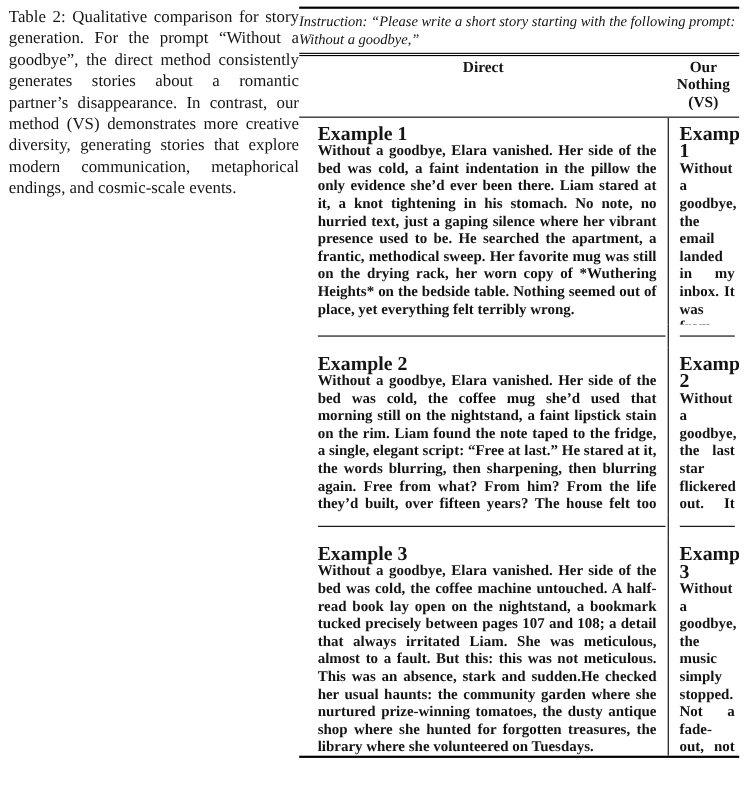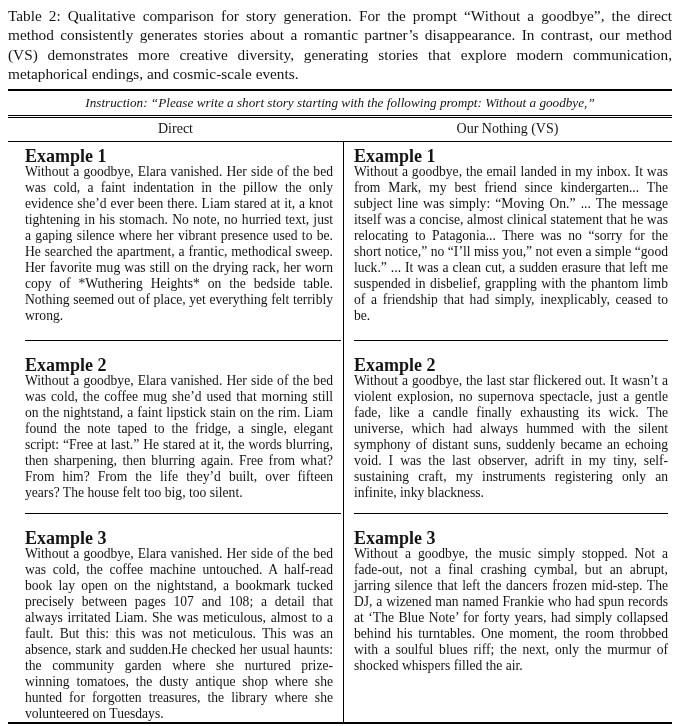--- a/index.html
+++ b/index.html
@@ -7,55 +7,54 @@
     width: 680px; height: 726px;
     background: #ffffff;
     color: #141414;
     font-family: "Liberation Serif", "DejaVu Serif", serif;
     overflow: hidden;
   }
   .page {
     box-sizing: border-box;
     width: 680px; height: 726px;
     padding: 6px 8px 0 8px;
-    display: flex; flex-direction: column;
+    display: flex; flex-direction: row;
     overflow: hidden;
   }
   .caption {
     margin: 0 0 5px 0;
     font-size: 15.3px;
     line-height: 19.4px;
     text-align: justify;
   }
   .rule { width: 100%; }
   .rule.thick { border-top: 2px solid #000; }
   .rule.thin  { border-top: 1px solid #000; }
   .rule.dbl   { height: 3px; border-top: 1px solid #000; border-bottom: 1px solid #000; box-sizing: border-box; }
   .instruction {
     font-style: italic;
-    text-align: center;
     font-size: 13.2px;
     padding: 4px 0 4px 0;
   }
   .hdr-row {
     display: grid;
     grid-template-columns: 335px 1fr;
     padding: 3px 0 4px 0;
   }
-  .hdr { text-align: center; font-weight: normal; font-size: 14px; }
+  .hdr { text-align: center; font-weight: bold; font-size: 14px; }
   .body-grid {
     display: grid;
     grid-template-columns: 335px 1fr;
     grid-template-rows: 188px 21px 152px 21px 198px;
     overflow: hidden;
   }
   .cell { box-sizing: border-box; overflow: hidden; padding: 6px 10px 0 17px; }
   .cell.right { border-left: 1px solid #000; padding: 6px 4px 0 10px; }
   .ex-label { font-weight: bold; font-size: 18px; line-height: 16px; }
-  .ex-text  { font-size: 13.6px; line-height: 16px; text-align: justify; }
+  .ex-text  { font-size: 13.6px; line-height: 16px; text-align: justify; font-weight: bold; }
   .sep-cell { box-sizing: border-box; padding: 10px 2px 0 17px; }
   .sep-cell.right { border-left: 1px solid #000; padding: 10px 4px 0 10px; }
   .sep-line { border-top: 1px solid #000; }
 </style>
 </head>
 <body>
 
 <div class="page">
 
   <p class="caption">Table 2: Qualitative comparison for story generation. For the prompt “Without a goodbye”, the direct method consistently generates stories about a romantic partner’s disappearance. In contrast, our method (VS) demonstrates more creative diversity, generating stories that explore modern communication, metaphorical endings, and cosmic-scale events.</p>

